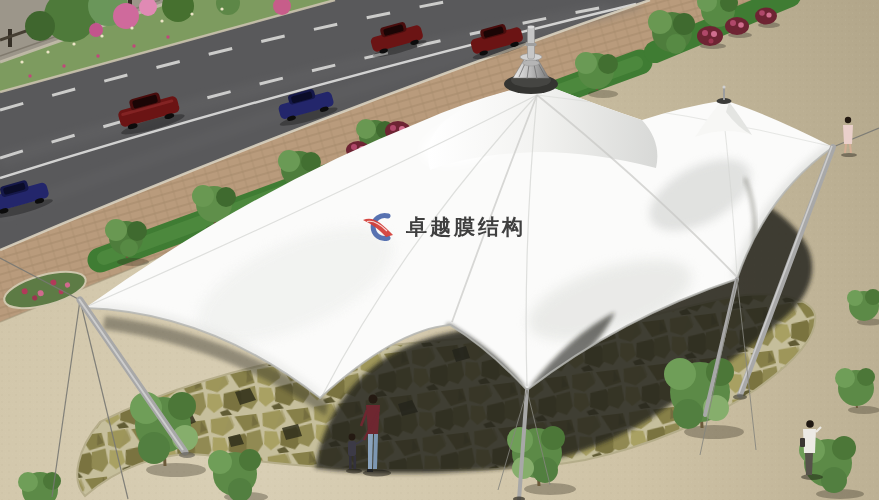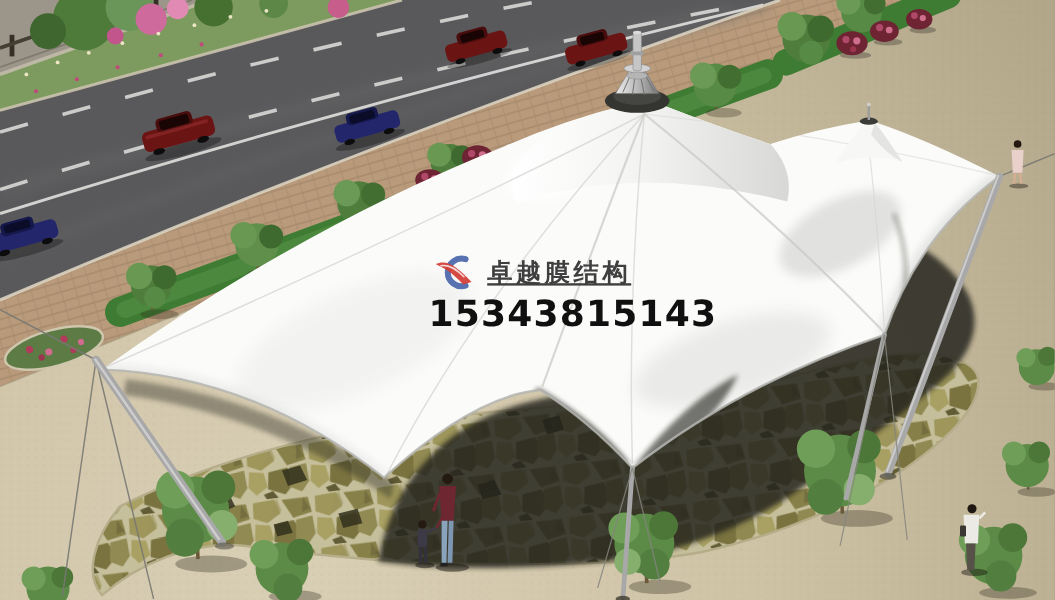--- a/index.html
+++ b/index.html
@@ -1,21 +1,21 @@
 <!DOCTYPE html>
 <html><head>
 <meta charset="utf-8">
 <style>
   html,body{margin:0;padding:0;background:#222;}
   .stage{position:relative;width:879px;height:500px;overflow:hidden;background:#cfc3a6;
          font-family:"DejaVu Sans","Liberation Sans",sans-serif;}
   .stage svg{display:block;}
   .watermark{position:absolute;left:357px;top:211px;pointer-events:none;}
   .wm-row{display:flex;align-items:center;gap:7px;height:32px;}
-  .wm-brand{font-size:21px;font-weight:bold;letter-spacing:3px;color:#3f3f3f;text-decoration:underline;}
+  .wm-brand{font-size:21px;font-weight:bold;letter-spacing:3px;color:#3f3f3f;}
   .wm-phone{font-size:30px;font-weight:bold;letter-spacing:1px;color:#101010;margin-top:2px;}
 </style>
 </head>
 <body>
 
 <div class="stage">
 <svg width="879" height="500" viewBox="0 0 879 500" xmlns="http://www.w3.org/2000/svg">
   <defs>
     <radialGradient id="plazaGrad" gradientUnits="userSpaceOnUse" cx="240" cy="470" r="780">
       <stop offset="0" stop-color="#dcd3ba"></stop>
@@ -504,15 +504,14 @@
 
 <div class="watermark">
   <div class="wm-row">
     <svg width="42" height="30" viewBox="0 0 42 30">
       <path d="M31,4 A11.5,11.5 0 1 0 31,26" fill="none" stroke="#4a66aa" stroke-width="5" stroke-linecap="round" opacity="0.92"></path>
       <path d="M6,8 C15,4 23,9 36,23 L29,25 C20,15 12,11 6,8 Z" fill="#d4403a" opacity="0.95"></path>
       <path d="M10,9.5 C17,8 23,12 30,19" stroke="#ffffff" stroke-width="1.2" fill="none" opacity="0.8"></path>
     </svg>
     <span class="wm-brand">卓越膜结构</span>
   </div>
-  <div class="wm-phone">15343815143</div>
 </div>
 </div>
 
 </body></html>

